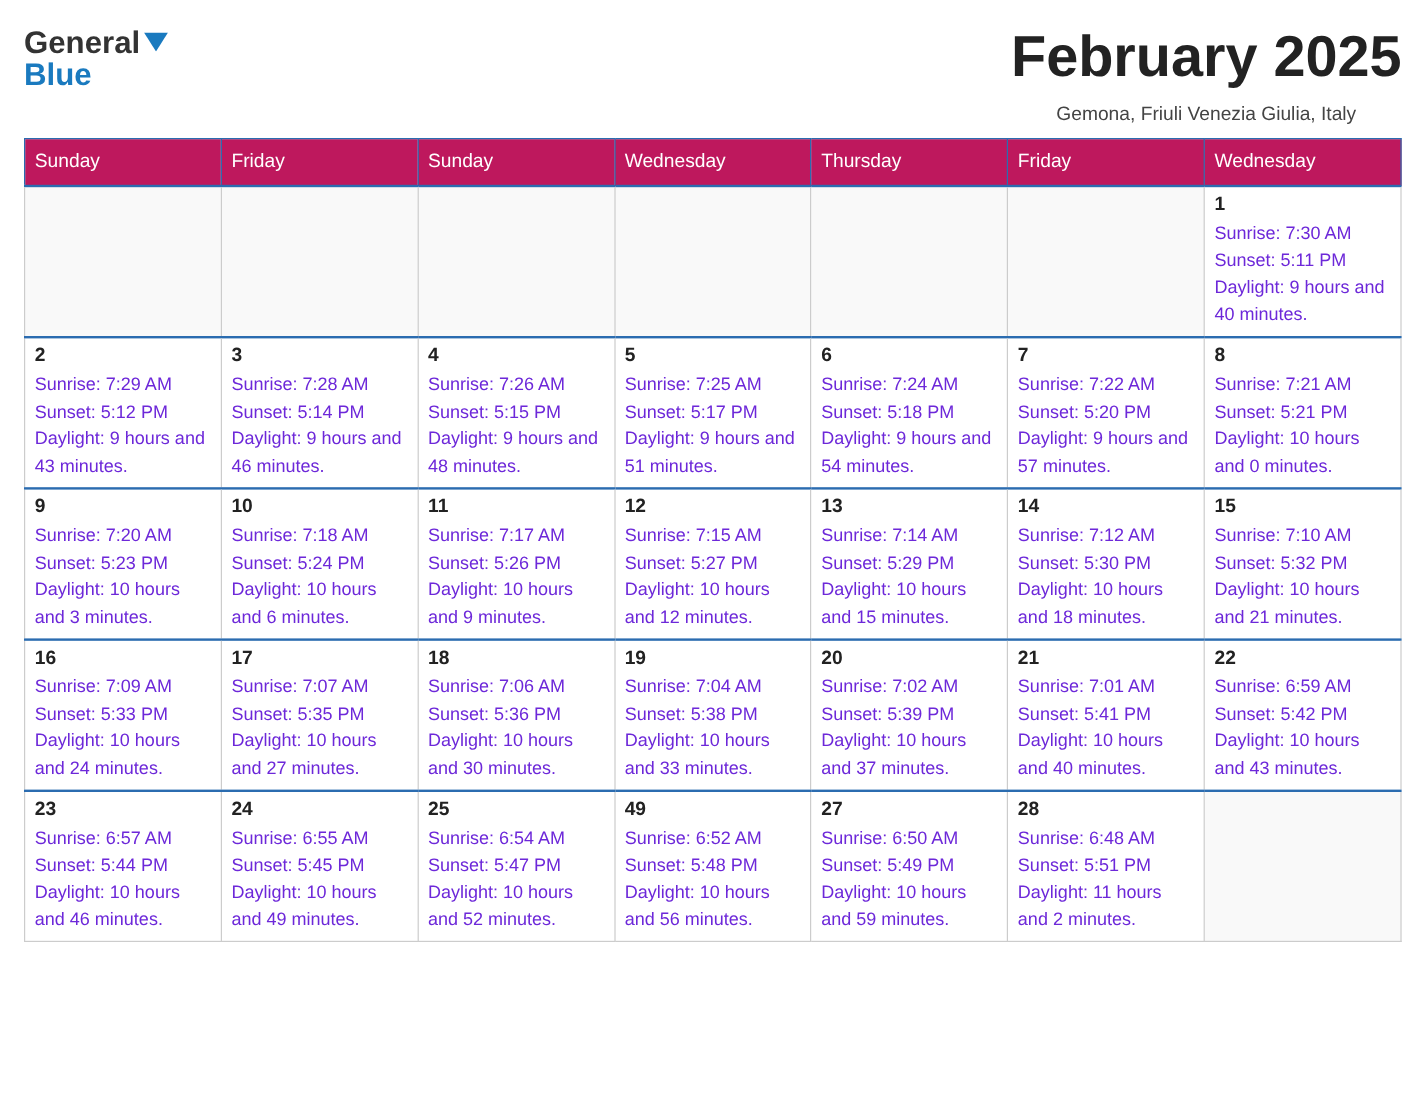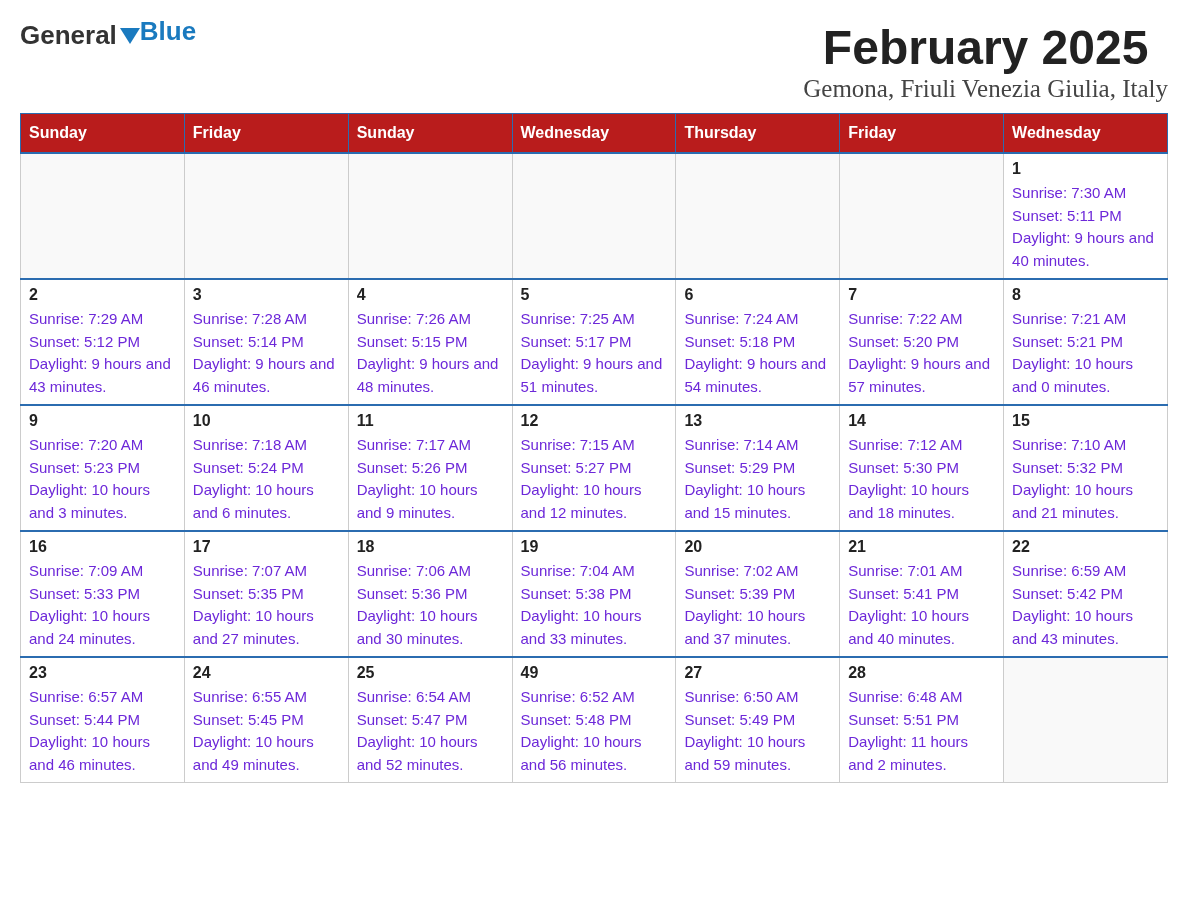--- a/index.html
+++ b/index.html
@@ -11,51 +11,50 @@
       min-height: 918px;
     }
     .header {
       display: flex;
       justify-content: space-between;
       align-items: flex-start;
       margin-bottom: 10px;
     }
     .logo {
       display: flex;
-      flex-direction: row;
+      flex-direction: column;
       align-items: flex-start;
     }
     .logo-row {
       display: flex;
       align-items: center;
     }
     .title-section {
       text-align: center;
     }
     .calendar-title {
       font-size: 48px;
       font-weight: bold;
       color: #222;
     }
     .calendar-subtitle {
-      font-size: 25px;
+      font-size: 16px;
       color: #444;
-      margin-top: 0;
-      font-family: Liberation Serif, serif;
+      margin-top: 12px;
     }
     .calendar {
       width: 100%;
       border-collapse: collapse;
       margin-top: 10px;
     }
     .calendar th {
-      background-color: #b91c1c;
+      background-color: #be185d;
       color: #fff;
       font-size: 16px;
-      font-weight: bold;
+      font-weight: normal;
       padding: 10px 8px;
       text-align: left;
       border: 1px solid #2b6cb0;
     }
     .calendar td {
       border: 1px solid #ccc;
       vertical-align: top;
       padding: 6px 8px;
       width: calc(100% / 7);
       height: 110px;

